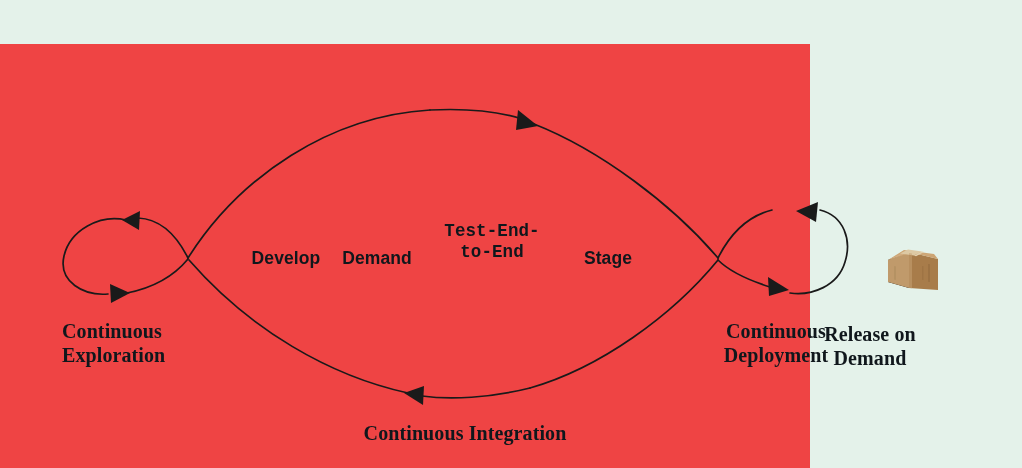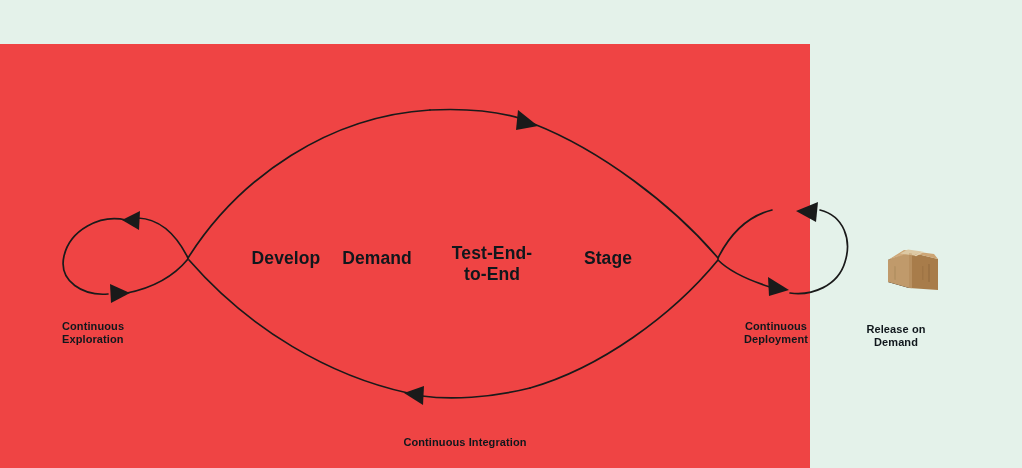--- a/index.html
+++ b/index.html
@@ -35,35 +35,36 @@
     font-weight: bold;
     line-height: 1.18;
     white-space: pre-line;
     letter-spacing: 0.1px;
   }
   .stage-label {
     font-size: 17.5px;
     text-align: center;
   }
   .phase-label {
-    font-size: 11px;
+    font-size: 20px;
+    font-family: Liberation Serif, serif;
   }
   .phase-label.left-align { text-align: left; }
   .phase-label.center-align { text-align: center; }
 
   
   #label-develop  { left: 236px; top: 204px; width: 100px; }
   #label-build    { left: 332px; top: 204px; width: 90px;  }
-  #label-test     { left: 430px; top: 199px; width: 124px; }
+  #label-test     { left: 430px; top: 177px; width: 124px; font-family: Liberation Mono, monospace; }
   #label-stage    { left: 558px; top: 204px; width: 100px; }
 
   #label-continuous-exploration { left: 62px;  top: 276px; width: 170px; }
-  #label-continuous-integration { left: 350px; top: 392px; width: 230px; }
+  #label-continuous-integration { left: 350px; top: 378px; width: 230px; }
   #label-continuous-deployment  { left: 706px; top: 276px; width: 140px; }
-  #label-release-on-demand      { left: 836px; top: 279px; width: 120px; }
+  #label-release-on-demand      { left: 810px; top: 279px; width: 120px; }
 
   #package-icon {
     position: absolute;
     left: 884px;
     top: 198px;
     width: 58px;
     height: 58px;
   }
 </style>
 </head>

